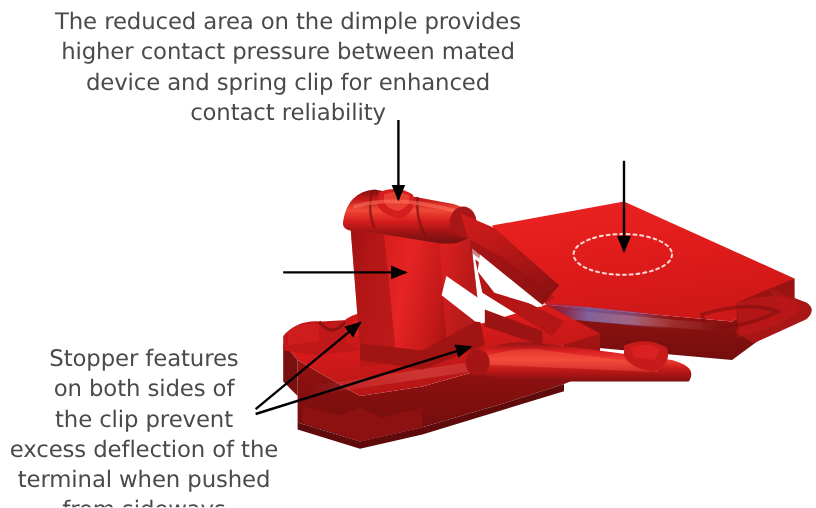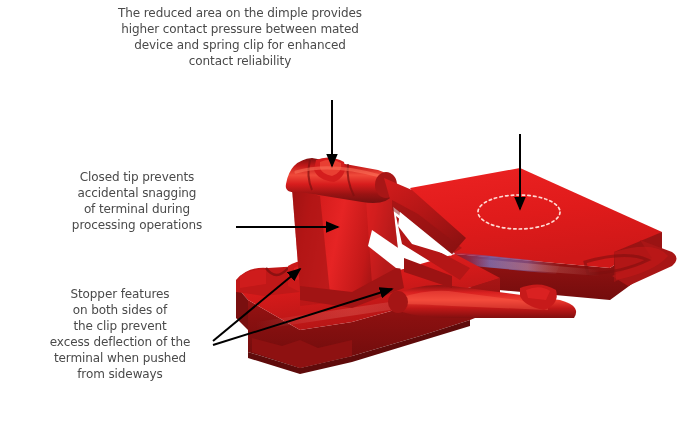--- a/index.html
+++ b/index.html
@@ -11,21 +11,21 @@
     position: relative;
     width: 680px;
     height: 423px;
     background: #ffffff;
     overflow: hidden;
     font-family: "DejaVu Sans", "Liberation Sans", sans-serif;
   }
   .callout {
     position: absolute;
     color: #4a4a4a;
-    font-size: 12px;
+    font-size: 19px;
     line-height: 1.33;
     text-align: center;
     white-space: pre-line;
     letter-spacing: -0.1px;
   }
   #callout-dimple {
     left: 34px;
     top: 6px;
     width: 412px;
   }
@@ -233,24 +233,20 @@
       <line x1="213" y1="345" x2="392" y2="289" marker-end="url(#arrowHead)"></line>
     </g>
   </svg>
 
   <div class="callout" id="callout-dimple">The reduced area on the dimple provides
 higher contact pressure between mated
 device and spring clip for enhanced
 contact reliability</div>
 
 
-  <div class="callout" id="callout-closedtip">Closed tip prevents
-accidental snagging
-of terminal during
-processing operations</div>
 
   <div class="callout" id="callout-stopper">Stopper features
 on both sides of
 the clip prevent
 excess deflection of the
 terminal when pushed
 from sideways</div>
 
 </div>
 

